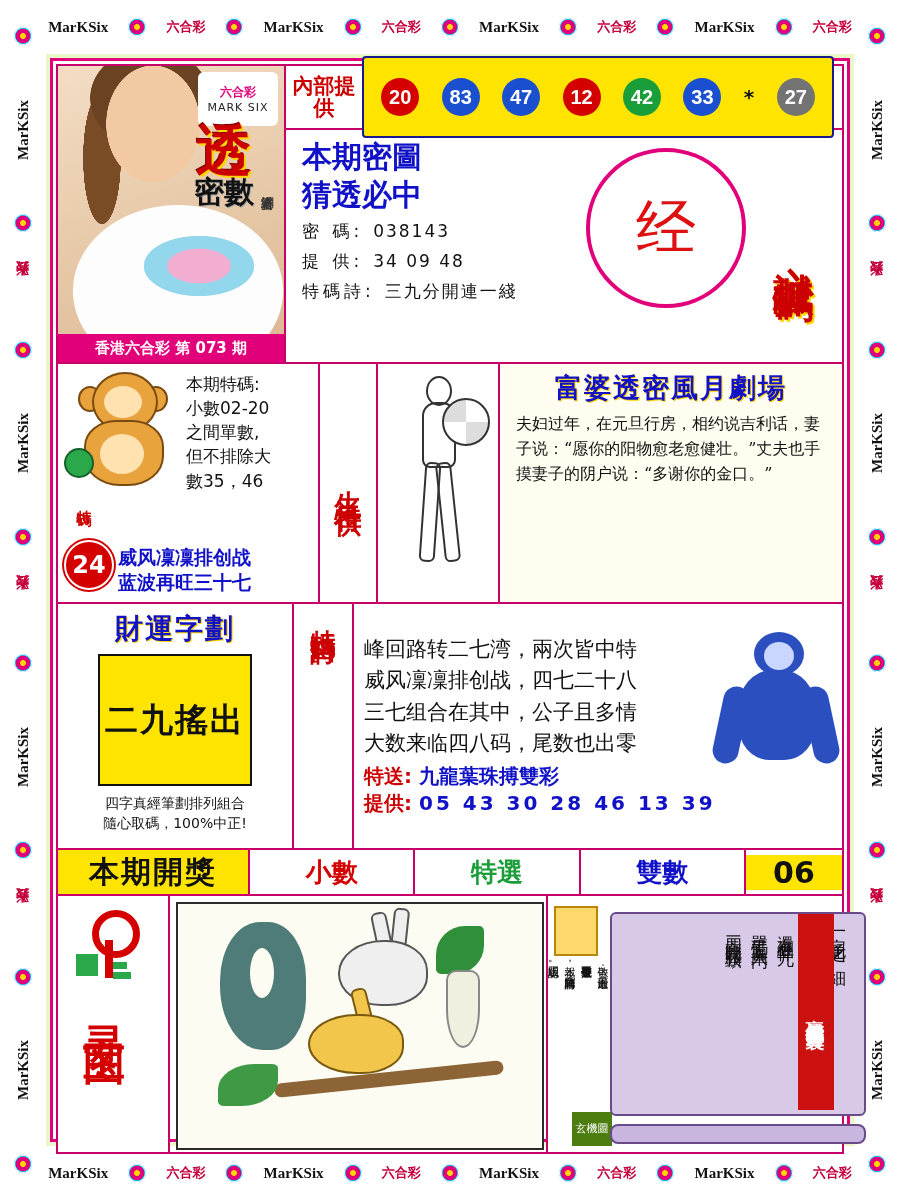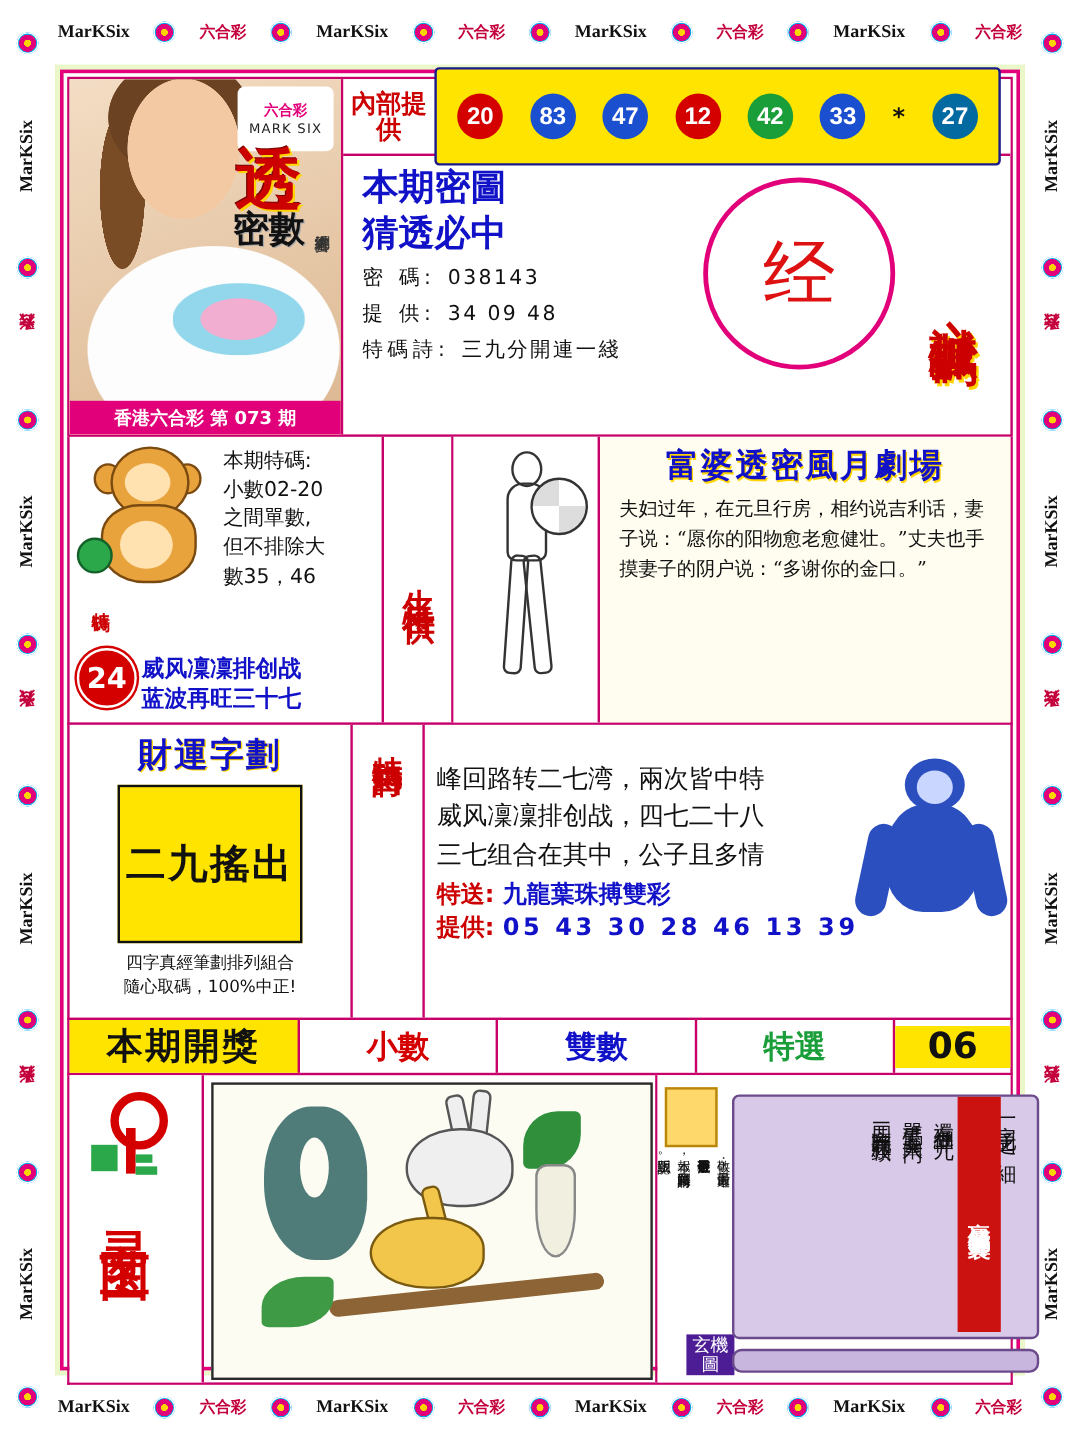--- a/index.html
+++ b/index.html
@@ -163,21 +163,21 @@
   .scroll{position:absolute;left:62px;top:16px;width:252px;height:200px;background:#d9c9e8;border:2px solid #6a4a8a;border-radius:6px;}
   .scroll-bar{position:absolute;left:62px;bottom:8px;width:252px;height:16px;background:#c9b6de;border:2px solid #6a4a8a;border-radius:8px;}
   .scroll-text{position:absolute;left:70px;top:22px;width:236px;height:176px;display:flex;flex-direction:row-reverse;
      justify-content:flex-start;gap:3px;padding:4px;box-sizing:border-box;}
   .scroll-text span{writing-mode:vertical-rl;font-size:17px;color:#111;letter-spacing:3px;font-family:"DejaVu Serif",serif;}
   .redstrip{position:absolute;right:8px;top:18px;width:36px;height:196px;background:#cc1111;color:#fff;
      display:flex;align-items:center;justify-content:center;}
   .redstrip span{writing-mode:vertical-rl;font-size:19px;font-weight:bold;letter-spacing:4px;}
   .stamp{position:absolute;left:6px;top:10px;width:40px;height:46px;background:#ffd86b;border:2px solid #b8860b;}
   .warn{position:absolute;left:6px;top:62px;width:56px;writing-mode:vertical-rl;font-size:11px;color:#111;line-height:1.5;height:150px;}
-  .xuanji{position:absolute;left:24px;bottom:6px;width:40px;height:34px;background:#4c1d95;color:#fff;font-size:15px;
+  .xuanji{position:absolute;left:24px;bottom:6px;width:40px;height:34px;background:#4d7c0f;color:#fff;font-size:11px;
      display:flex;align-items:center;justify-content:center;text-align:center;line-height:1.1;}
   .sign{position:absolute;left:30px;bottom:44px;writing-mode:vertical-rl;font-size:12px;color:#111;}
 </style>
 </head>
 <body>
 
 <div class="page">
 
   <div class="band band-top">
     <div class="flower"></div>
@@ -277,21 +277,21 @@
         <div class="numrow">
           <div class="numlabel">內部提供</div>
           <div class="numbox">
             <div class="ball" style="background:#d40000">20</div>
             <div class="ball" style="background:#1a4fd0">83</div>
             <div class="ball" style="background:#1a4fd0">47</div>
             <div class="ball" style="background:#d40000">12</div>
             <div class="ball" style="background:#1a9e3a">42</div>
             <div class="ball" style="background:#1a4fd0">33</div>
             <div class="star">*</div>
-            <div class="ball" style="background:#0369a1">27</div>
+            <div class="ball" style="background:#737373">27</div>
           </div>
         </div>
         <div class="midrow">
           <div class="midleft">
             <div class="bigcn">本期密圖</div>
             <div class="bigcn">猜透必中</div>
             <div class="kv">
               <b>密  碼:</b><span class="val">038143</span>
             </div>
             <div class="kv">
@@ -361,20 +361,21 @@
         <div class="caiyun-foot" style="white-space:pre-line">四字真經筆劃排列組合
 隨心取碼，100%中正!</div>
       </div>
       <div class="shicol">
         <span>特碼詩曰：</span>
       </div>
       <div class="poem">
         <p>峰回路转二七湾，兩次皆中特</p>
         <p>威风凜凜排创战，四七二十八</p>
         <p>三七组合在其中，公子且多情</p>
+        <p>大数来临四八码，尾数也出零</p>
         <div class="send">
           <span>特送:</span>
           <b>九龍葉珠搏雙彩</b>
         </div>
         <div class="give">
           <span>提供:</span>
           <b>05 43 30 28 46 13 39</b>
         </div>
         <div class="ape">
           <div class="ape-a1"></div>
@@ -384,22 +385,22 @@
               <div class="ape-f"></div>
         </div>
       </div>
     </div>
 
     <div class="drawbar">
       <div class="db-title">
         <span>本期開獎</span>
       </div>
       <div class="db-cell" style="color:#d40000">小數</div>
+      <div class="db-cell" style="color:#1a9e3a">特選</div>
       <div class="db-cell" style="color:#1111c8">雙數</div>
-      <div class="db-cell" style="color:#1a9e3a">特選</div>
       <div class="db-last">06</div>
     </div>
 
     <div class="sec4">
       <div class="keybox">
         <div class="key">
           <div class="key-ring"></div>
               <div class="key-stem"></div>
           <div class="key-t1"></div>
               <div class="key-t2"></div>

